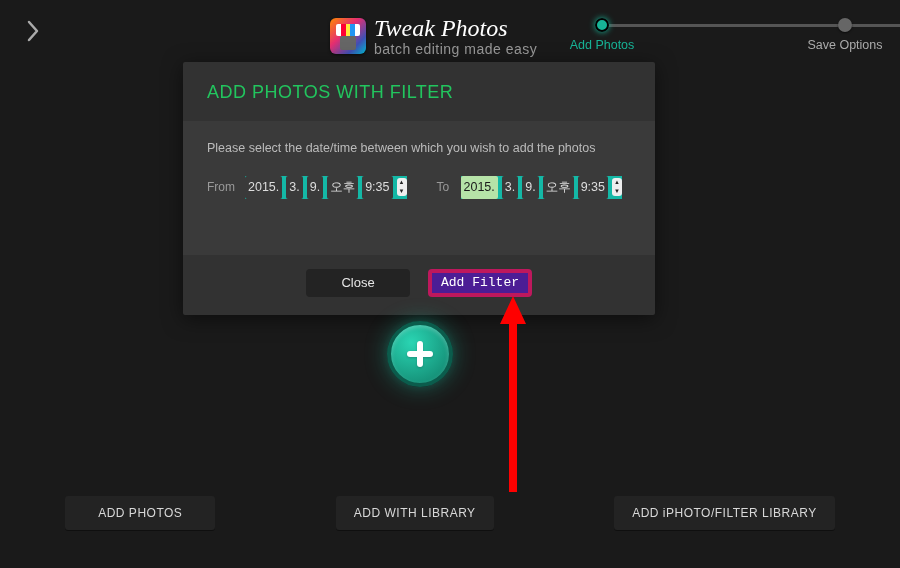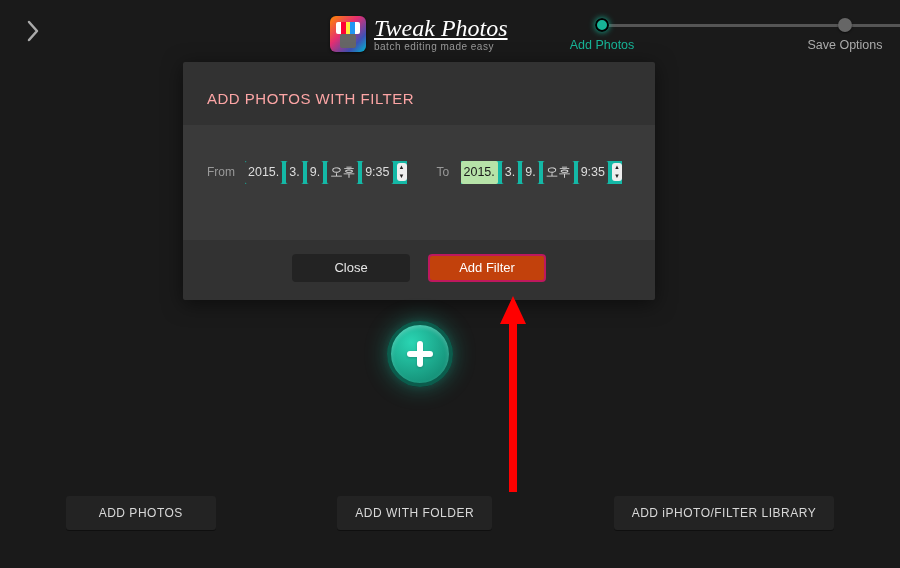--- a/index.html
+++ b/index.html
@@ -54,24 +54,23 @@
     left:10px; right:10px; top:18px; bottom:4px;
     background:#666;
     border-radius:2px;
   }
   .logo-text { display:flex; flex-direction:column; line-height:1; }
   .logo-title {
     font-family: "Brush Script MT", cursive;
     font-size: 24px;
     color: #fff;
     font-style: italic;
-    text-decoration: underline;
   }
   .logo-sub {
-    font-size: 10px;
+    font-size: 14px;
     color: #999;
     letter-spacing: .5px;
     margin-top: 2px;
   }
 
   
   .stepper {
     position: absolute;
     right: 0;
     top: 12px;
@@ -114,25 +113,25 @@
     position:absolute;
     left: 183px;
     top: 62px;
     width: 472px;
     background: #323232;
     border-radius: 2px;
     box-shadow: 0 4px 20px rgba(0,0,0,.5);
     padding-bottom: 18px;
   }
   .modal-title {
-    color: #fca5a5;
-    font-size: 15px;
+    color: #22c55e;
+    font-size: 18px;
     letter-spacing: .5px;
     font-weight: 500;
-    padding: 28px 24px 18px;
+    padding: 20px 24px 18px;
   }
   .modal-body {
     background: #3a3a3a;
     padding: 18px 24px 56px;
     font-size: 12.5px;
     color: #bbb;
     line-height: 1.5;
   }
   .date-row {
     margin-top: 18px;
@@ -172,30 +171,30 @@
   }
   .date-spinner span { height:9px; display:flex; align-items:center; justify-content:center; }
 
   .modal-actions {
     display:flex;
     gap: 18px;
     justify-content:center;
     padding: 14px 0 0;
   }
   .btn {
-    width: 118px;
+    width: 104px;
     height: 28px;
     border-radius: 4px;
     border: none;
     font-size: 13px;
     cursor:pointer;
     display:flex; align-items:center; justify-content:center;
   }
   .btn-dark { background:#232323; color:#e6e6e6; }
-  .btn-accent { background:#c2410c; color:#fff; border:2px solid #be185d; }
+  .btn-accent { background:#4c1d95; color:#fff; border:4px solid #be185d;font-family:Liberation Mono, monospace; }
 
   
   .plus-wrap {
     position:absolute;
     left: 378px;
     top: 312px;
     width: 84px; height:84px;
     border-radius:50%;
     background: radial-gradient(circle, rgba(23,180,151,.3) 0%, rgba(23,180,151,0) 65%);
     display:flex; align-items:center; justify-content:center;
@@ -270,20 +269,21 @@
     <div class="step step3">
       <div class="step-dot"></div>
       <div class="step-label">Save Options</div>
     </div>
   </div>
 </div>
 
 <div class="modal">
   <div class="modal-title">ADD PHOTOS WITH FILTER</div>
   <div class="modal-body">
+    <div>Please select the date/time between which you wish to add the photos</div>
     <div class="date-row">
       <span class="date-label">From</span>
       <span class="date-field">
         <span class="date-seg">2015.</span>
         <span class="date-seg">3.</span>
         <span class="date-seg">9.</span>
         <span class="date-seg">오후</span>
         <span class="date-seg">9:35</span>
         <span class="date-spinner">
             <span>▲</span>
@@ -319,15 +319,15 @@
     </svg>
   </div>
 </div>
 
 <svg class="arrow" width="30" height="200">
   <polygon points="15,0 28,28 19,28 19,196 11,196 11,28 2,28" fill="#ff0000"></polygon>
 </svg>
 
 <div class="bottom-bar">
   <button class="big-btn">ADD PHOTOS</button>
-  <button class="big-btn">ADD WITH FOLDER</button>
+  <button class="big-btn">ADD WITH LIBRARY</button>
   <button class="big-btn wide">ADD iPHOTO/FILTER LIBRARY</button>
 </div>
 
 </body></html>

